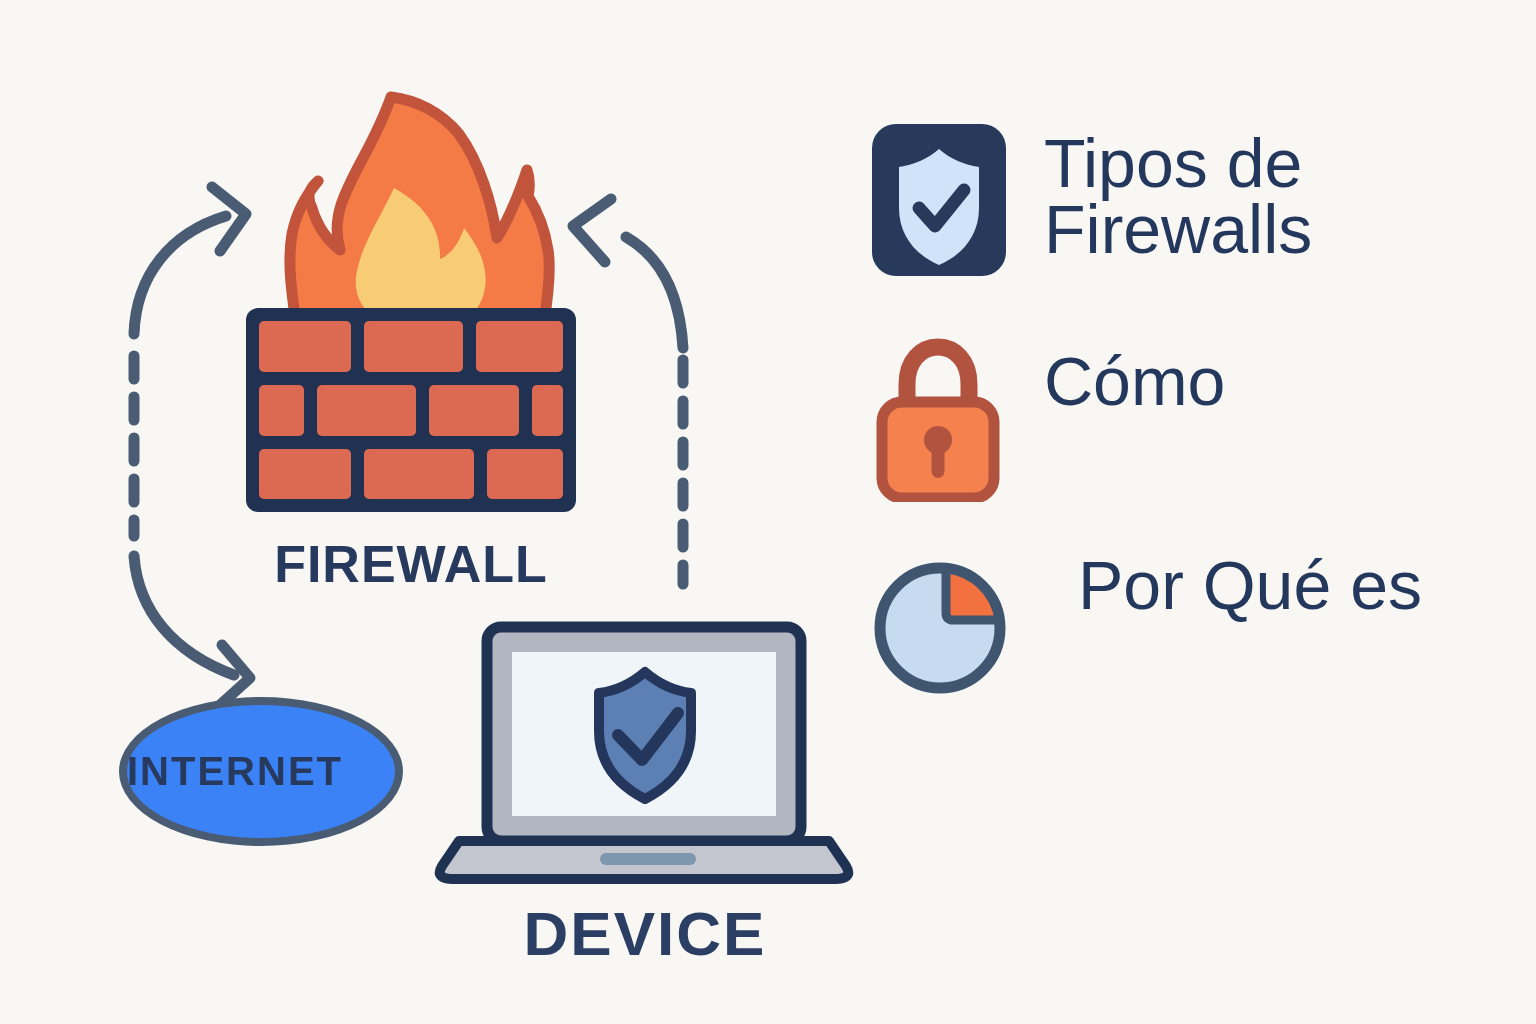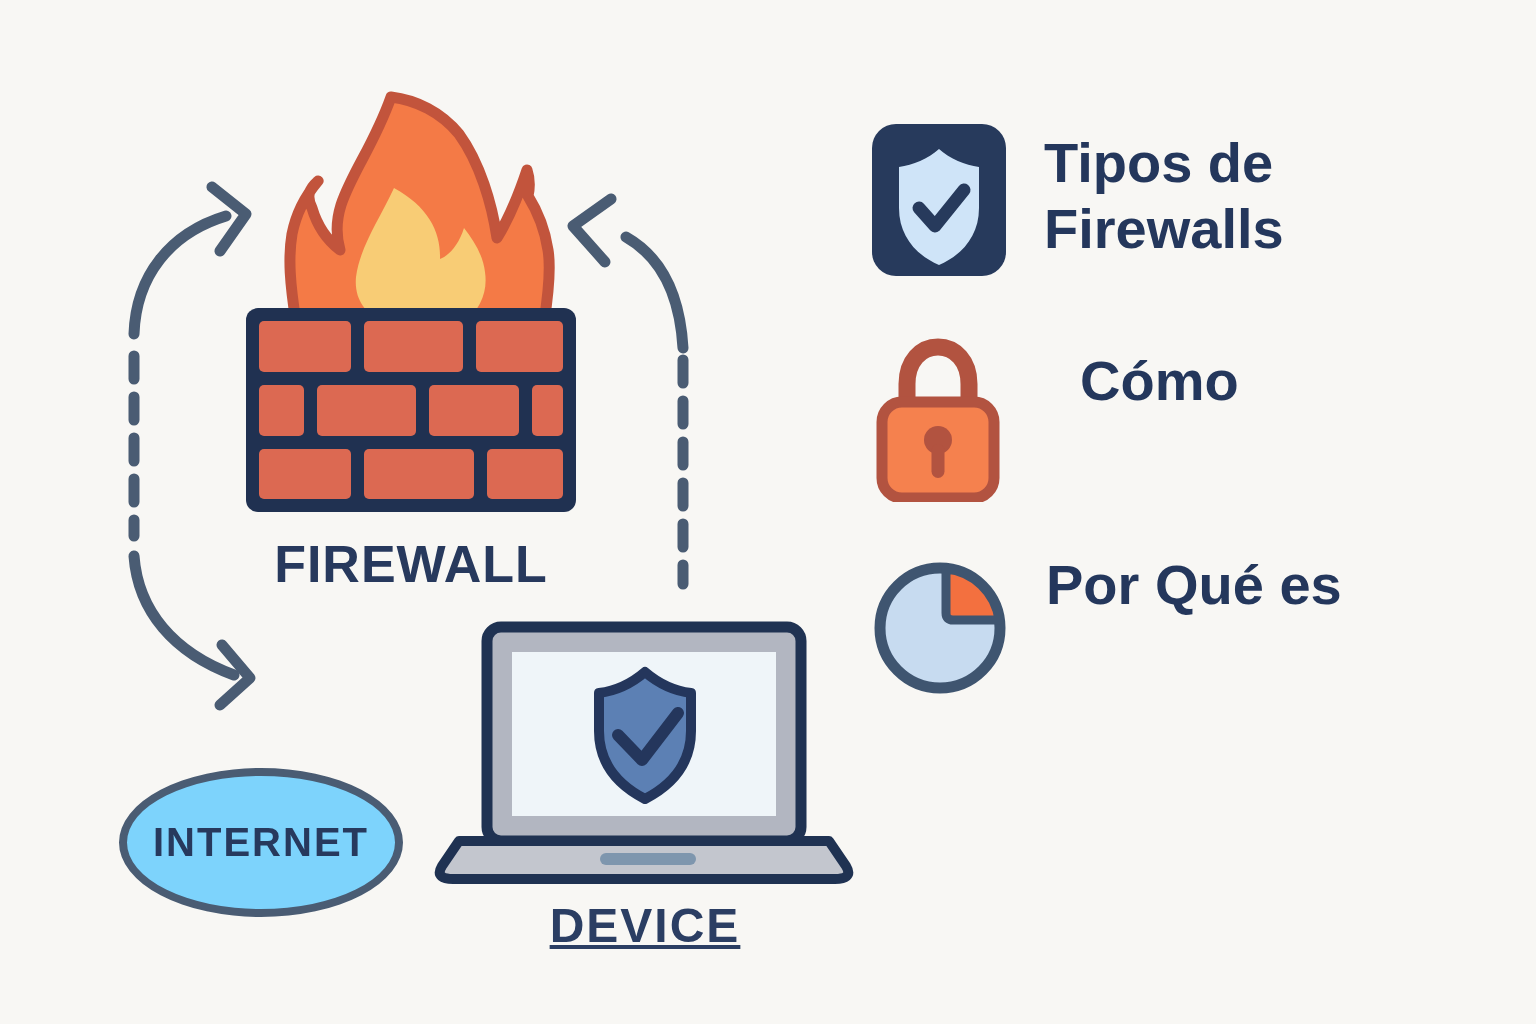--- a/index.html
+++ b/index.html
@@ -14,41 +14,41 @@
   .label{
     position:absolute;color:#27395d;font-weight:700;
     -webkit-user-select:none;user-select:none;
   }
   .firewall-label{
     left:231px;top:534px;width:360px;text-align:center;
     font-size:52px;letter-spacing:1px;color:#27395d;
   }
   .device-label{
     left:495px;top:898px;width:300px;text-align:center;
-    font-size:48px;letter-spacing:2px;color:#2b3e63;text-decoration:underline;
+    font-size:62px;letter-spacing:2px;color:#2b3e63;
   }
   .internet-node{
-    position:absolute;left:119px;top:768px;width:268px;height:133px;
+    position:absolute;left:119px;top:697px;width:268px;height:133px;
     border:8px solid #4a5c73;border-radius:50%;
-    display:flex;align-items:center;justify-content:center;
-    background:#7dd3fc;
+    display:flex;align-items:center;
+    background:#3b82f6;
   }
   .internet-label{
     font-size:40px;font-weight:700;letter-spacing:2px;color:#27395d;
   }
 
   .topic-row{position:absolute;display:flex;align-items:flex-start;}
   .topic-icon{flex:0 0 auto;}
   .topic-text{
-    color:#24375c;font-weight:700;font-size:56px;line-height:66px;
+    color:#24375c;font-weight:400;font-size:68px;line-height:66px;
     letter-spacing:0px;white-space:nowrap;
   }
   .row-1{left:872px;top:124px;}
-  .row-2{left:876px;top:330px;gap:36px;}
-  .row-3{left:868px;top:556px;}
+  .row-2{left:876px;top:330px;}
+  .row-3{left:868px;top:556px;gap:32px;}
   .row-1 .topic-text{margin-left:38px;margin-top:6px;}
   .row-2 .topic-text{margin-left:44px;margin-top:18px;}
   .row-3 .topic-text{margin-left:34px;margin-top:-4px;}
 </style>
 </head>
 <body>
 
 <div class="canvas">
 
   <svg class="diagram-svg" viewBox="0 0 1536 1024">

